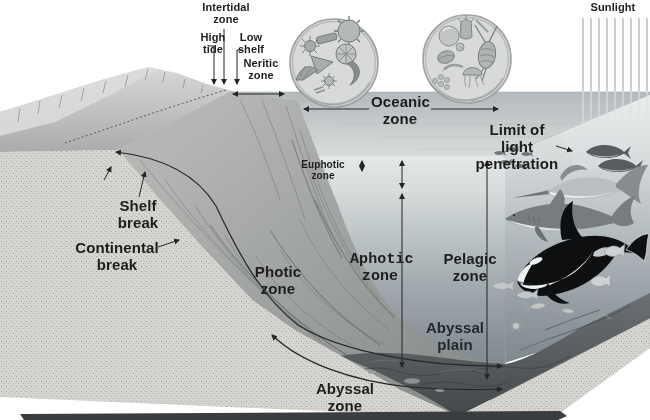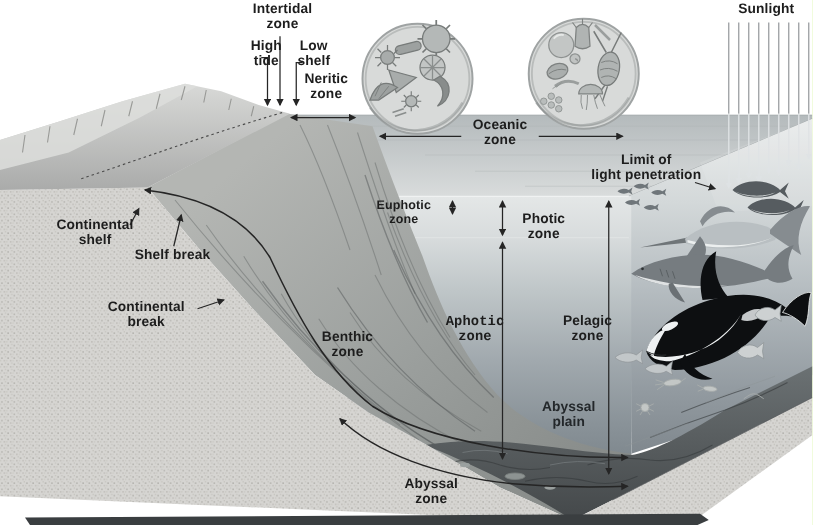--- a/index.html
+++ b/index.html
@@ -1,19 +1,19 @@
 <!DOCTYPE html>
 <html><head>
 <meta charset="utf-8">
 <style>
   html,body{margin:0;padding:0;background:#fff;}
-  .stage{position:relative;width:650px;height:420px;overflow:hidden;background:#bef264;
+  .stage{position:relative;width:650px;height:420px;overflow:hidden;background:#4d7c0f;
          font-family:"Liberation Sans",sans-serif;}
   .stage svg{position:absolute;left:0;top:0;}
-  .lbl{position:absolute;font-size:11px;line-height:1.12;font-weight:600;color:#1d1d1d;
+  .lbl{position:absolute;font-size:15px;line-height:1.12;font-weight:600;color:#1d1d1d;
        text-align:center;white-space:pre-line;letter-spacing:0.1px;}
   .lg{font-size:11px;}
   .sm{font-size:10px;}
 </style>
 </head>
 <body>
 
 <div class="stage">
 
 <svg width="650" height="420" viewBox="0 0 650 420">
@@ -338,26 +338,23 @@
 <div class="lbl lg" style="left:233px;top:31px;width:36px;">Low
 shelf</div>
 <div class="lbl lg" style="left:238px;top:57px;width:46px;">Neritic
 zone</div>
 <div class="lbl lg" style="left:584px;top:1px;width:58px;">Sunlight</div>
 <div class="lbl" style="left:371px;top:94px;width:58px;">Oceanic
 zone</div>
 <div class="lbl" style="left:459px;top:122px;width:116px;">Limit of
 light penetration</div>
 <div class="lbl sm" style="left:289px;top:159px;width:68px;">Euphotic zone</div>
-<div class="lbl" style="left:405px;top:169px;width:60px;">Photic zone</div>
-<div class="lbl" style="left:40px;top:174px;width:72px;">Continental
-shelf</div>
 <div class="lbl" style="left:107px;top:198px;width:62px;">Shelf break</div>
 <div class="lbl" style="left:70px;top:240px;width:94px;">Continental break</div>
-<div class="lbl" style="left:248px;top:264px;width:60px;">Benthic
+<div class="lbl" style="left:248px;top:264px;width:60px;">Photic
 zone</div>
 <div class="lbl" style="left:350px;top:252px;width:60px;font-family:Liberation Mono, monospace;">Aphotic
 zone</div>
 <div class="lbl" style="left:440px;top:251px;width:60px;">Pelagic
 zone</div>
 <div class="lbl" style="left:425px;top:320px;width:60px;color:#23272a;">Abyssal
 plain</div>
 <div class="lbl" style="left:315px;top:381px;width:60px;">Abyssal
 zone</div>
 

